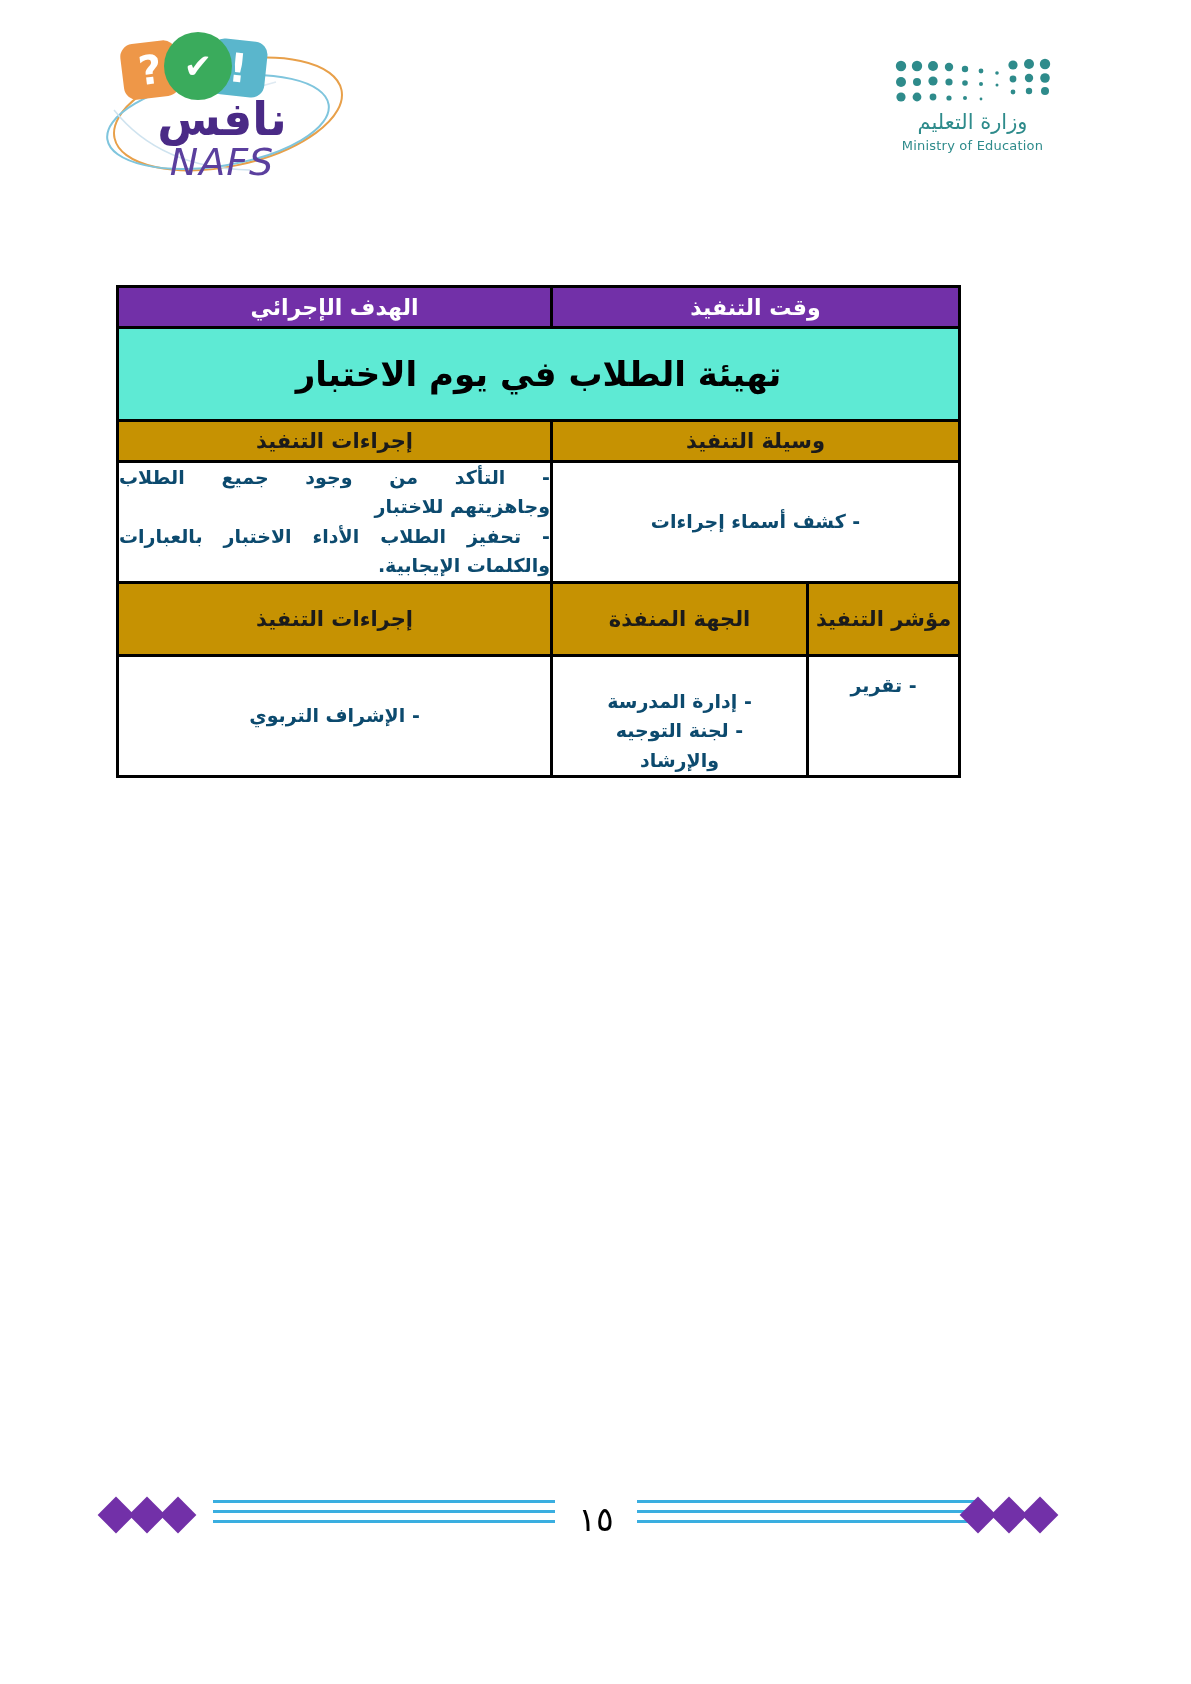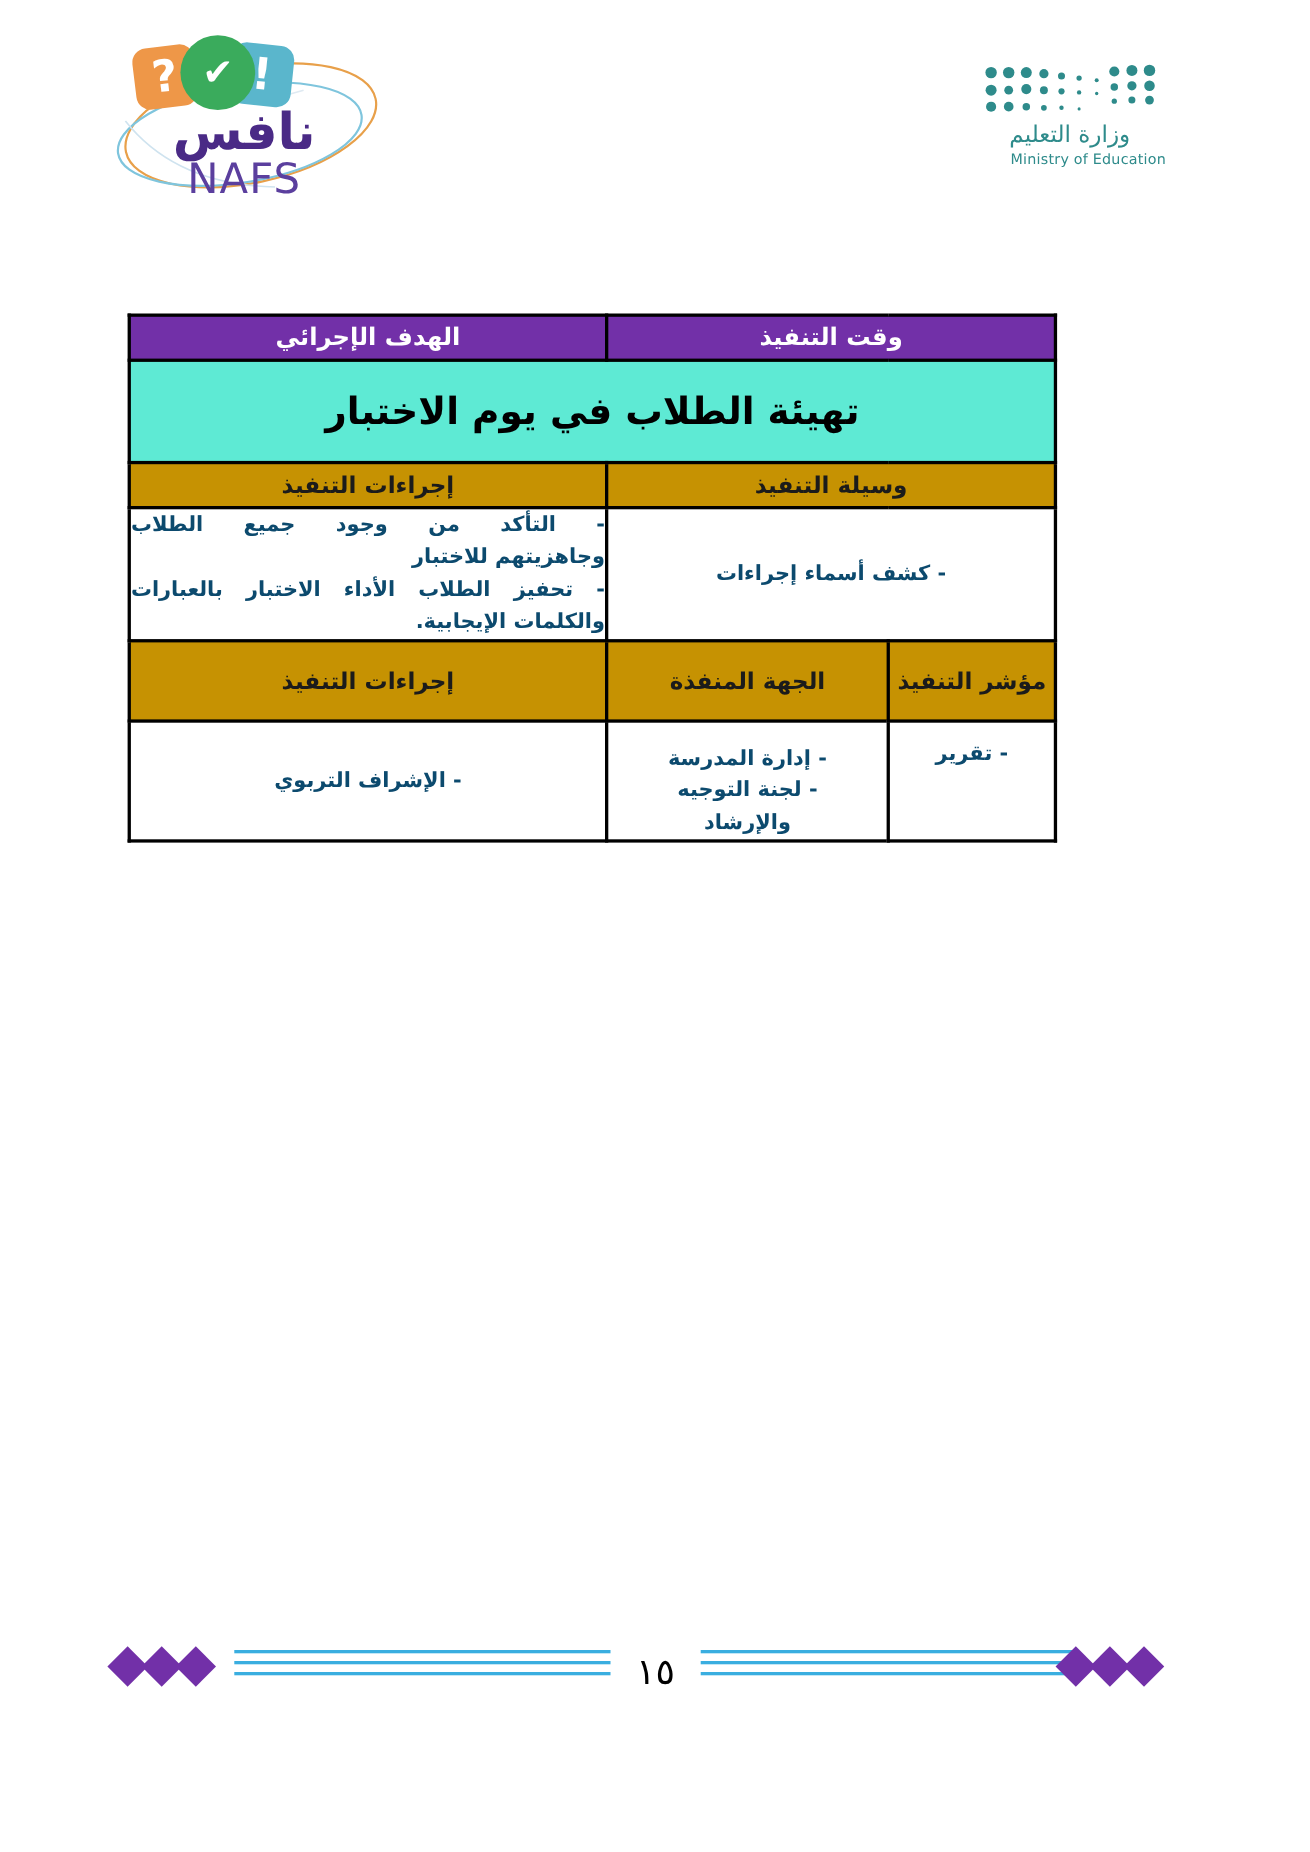--- a/index.html
+++ b/index.html
@@ -88,20 +88,21 @@
   }
   .nafs-en {
     position: absolute;
     left: 22px;
     top: 122px;
     width: 200px;
     text-align: center;
     font-size: 38px;
     color: #5b3f9e;
     letter-spacing: 1px;
+    font-style: italic;
   }
 
   
   .moe-logo {
     position: absolute;
     left: 885px;
     top: 58px;
     width: 175px;
     height: 110px;
   }
@@ -117,21 +118,21 @@
     text-align: center;
     font-size: 21px;
     color: #2e8b8b;
     direction: rtl;
     letter-spacing: 1px;
   }
   .moe-en {
     position: absolute;
     left: 0; top: 80px;
     width: 175px;
-    text-align: right;
+    text-align: center;
     font-size: 13px;
     color: #2e8b8b;
     letter-spacing: 0.2px;
   }
 
   
   .plan-table {
     position: absolute;
     left: 116px;
     top: 285px;
@@ -337,21 +338,21 @@
     </tr>
 
     <tr>
       <td class="cell-gold cell-gold-tall">مؤشر التنفيذ</td>
       <td class="cell-gold cell-gold-tall">الجهة المنفذة</td>
       <td class="cell-gold cell-gold-tall">إجراءات التنفيذ</td>
     </tr>
 
     <tr>
       <td class="cell-body cell-body-center" style="vertical-align:top; padding-top:14px;">- تقرير</td>
-      <td class="cell-body cell-body-center" style="vertical-align:top; padding-top:18px;">
+      <td class="cell-body cell-body-center" style="vertical-align:top; padding-top:30px;">
         <span class="body-line">- إدارة المدرسة</span>
         <span class="body-line">- لجنة التوجيه</span>
         <span class="body-line">والإرشاد</span>
       </td>
       <td class="cell-body cell-body-center">- الإشراف التربوي</td>
     </tr>
 
   </tbody>
 </table>
 

